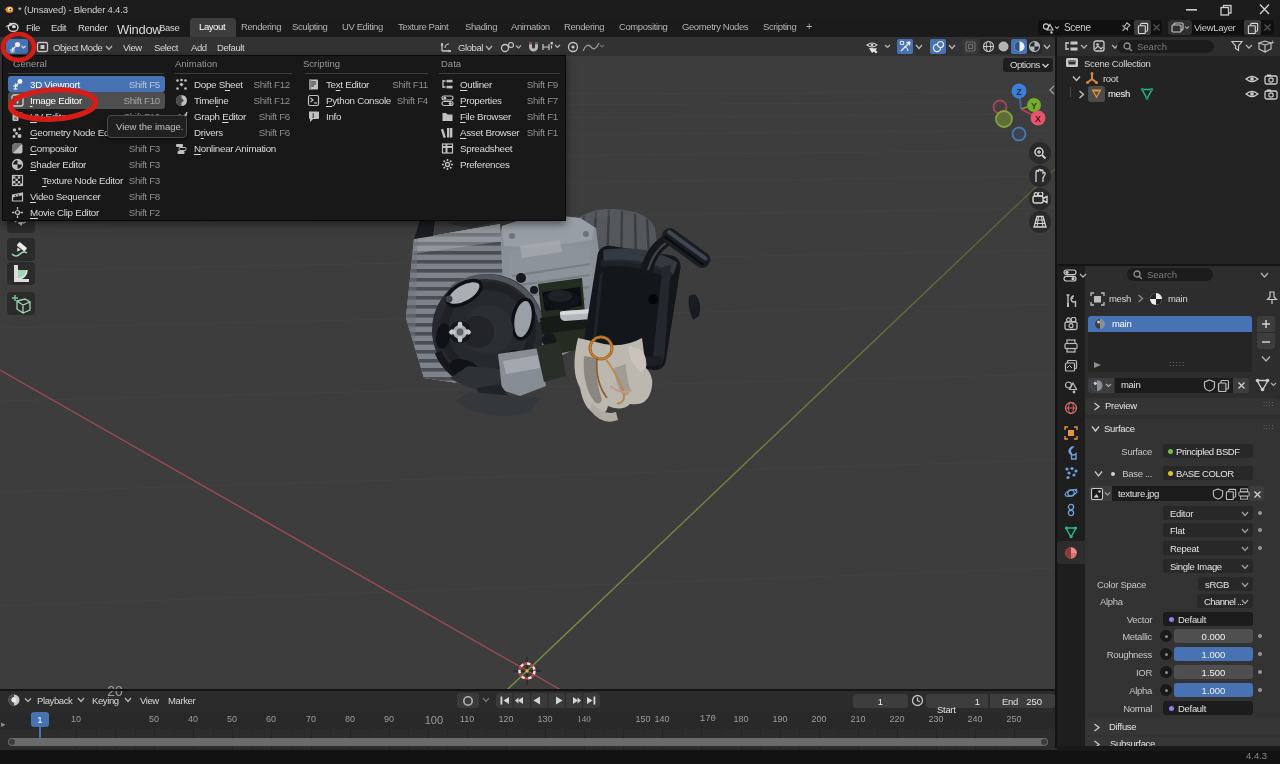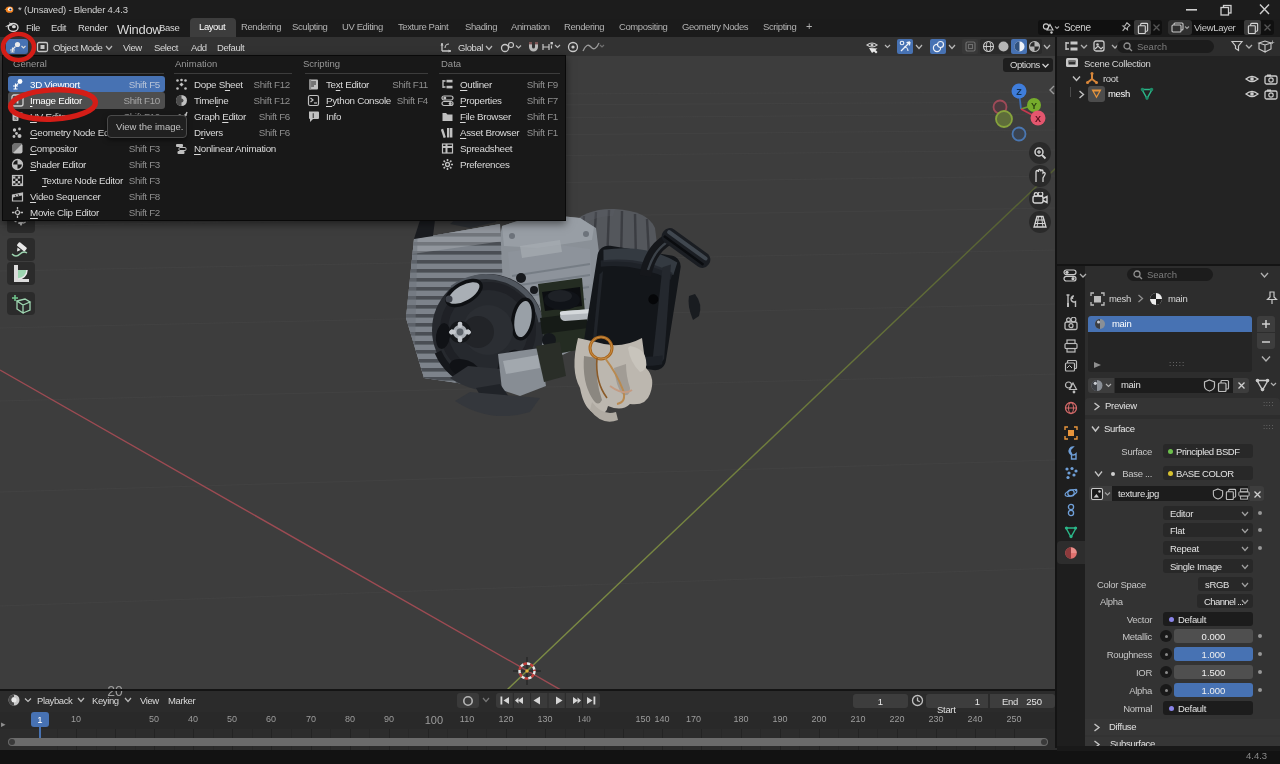--- a/index.html
+++ b/index.html
@@ -472,21 +472,21 @@
 <div class="txt" style="left:296px;top:714px;width:30px;text-align:center;font-size:9px;color:#9d9d9d;">70</div>
 <div class="txt" style="left:335px;top:714px;width:30px;text-align:center;font-size:9px;color:#9d9d9d;">80</div>
 <div class="txt" style="left:374px;top:714px;width:30px;text-align:center;font-size:9px;color:#9d9d9d;">90</div>
 <div class="txt" style="left:413px;top:714px;width:30px;text-align:right;font-size:11px;color:#9d9d9d;">100</div>
 <div class="txt" style="left:452px;top:714px;width:30px;text-align:center;font-size:9px;color:#9d9d9d;">110</div>
 <div class="txt" style="left:491px;top:714px;width:30px;text-align:center;font-size:9px;color:#9d9d9d;">120</div>
 <div class="txt" style="left:530px;top:714px;width:30px;text-align:center;font-size:9px;color:#9d9d9d;">130</div>
 <div class="txt" style="left:569px;top:714px;width:30px;text-align:center;font-size:9px;color:#9d9d9d;font-family:Liberation Serif, serif;">140</div>
 <div class="txt" style="left:628px;top:714px;width:30px;text-align:center;font-size:9px;color:#9d9d9d;">150</div>
 <div class="txt" style="left:647px;top:714px;width:30px;text-align:center;font-size:9px;color:#9d9d9d;">140</div>
-<div class="txt" style="left:686px;top:714px;width:30px;text-align:left;font-size:9px;color:#9d9d9d;">170</div>
+<div class="txt" style="left:686px;top:714px;width:30px;text-align:right;font-size:9px;color:#9d9d9d;font-family:Liberation Mono, monospace;">170</div>
 <div class="txt" style="left:726px;top:714px;width:30px;text-align:center;font-size:9px;color:#9d9d9d;">180</div>
 <div class="txt" style="left:765px;top:714px;width:30px;text-align:center;font-size:9px;color:#9d9d9d;">190</div>
 <div class="txt" style="left:804px;top:714px;width:30px;text-align:center;font-size:9px;color:#9d9d9d;">200</div>
 <div class="txt" style="left:843px;top:714px;width:30px;text-align:center;font-size:9px;color:#9d9d9d;">210</div>
 <div class="txt" style="left:882px;top:714px;width:30px;text-align:center;font-size:9px;color:#9d9d9d;">220</div>
 <div class="txt" style="left:921px;top:714px;width:30px;text-align:center;font-size:9px;color:#9d9d9d;">230</div>
 <div class="txt" style="left:960px;top:714px;width:30px;text-align:center;font-size:9px;color:#9d9d9d;">240</div>
 <div class="txt" style="left:999px;top:714px;width:30px;text-align:center;font-size:9px;color:#9d9d9d;">250</div>
 <div class="abs" style="left:56.5px;top:729px;width:1px;height:23px;background:#282828;"></div>
 <div class="abs" style="left:76.0px;top:729px;width:1px;height:23px;background:#232323;"></div>

